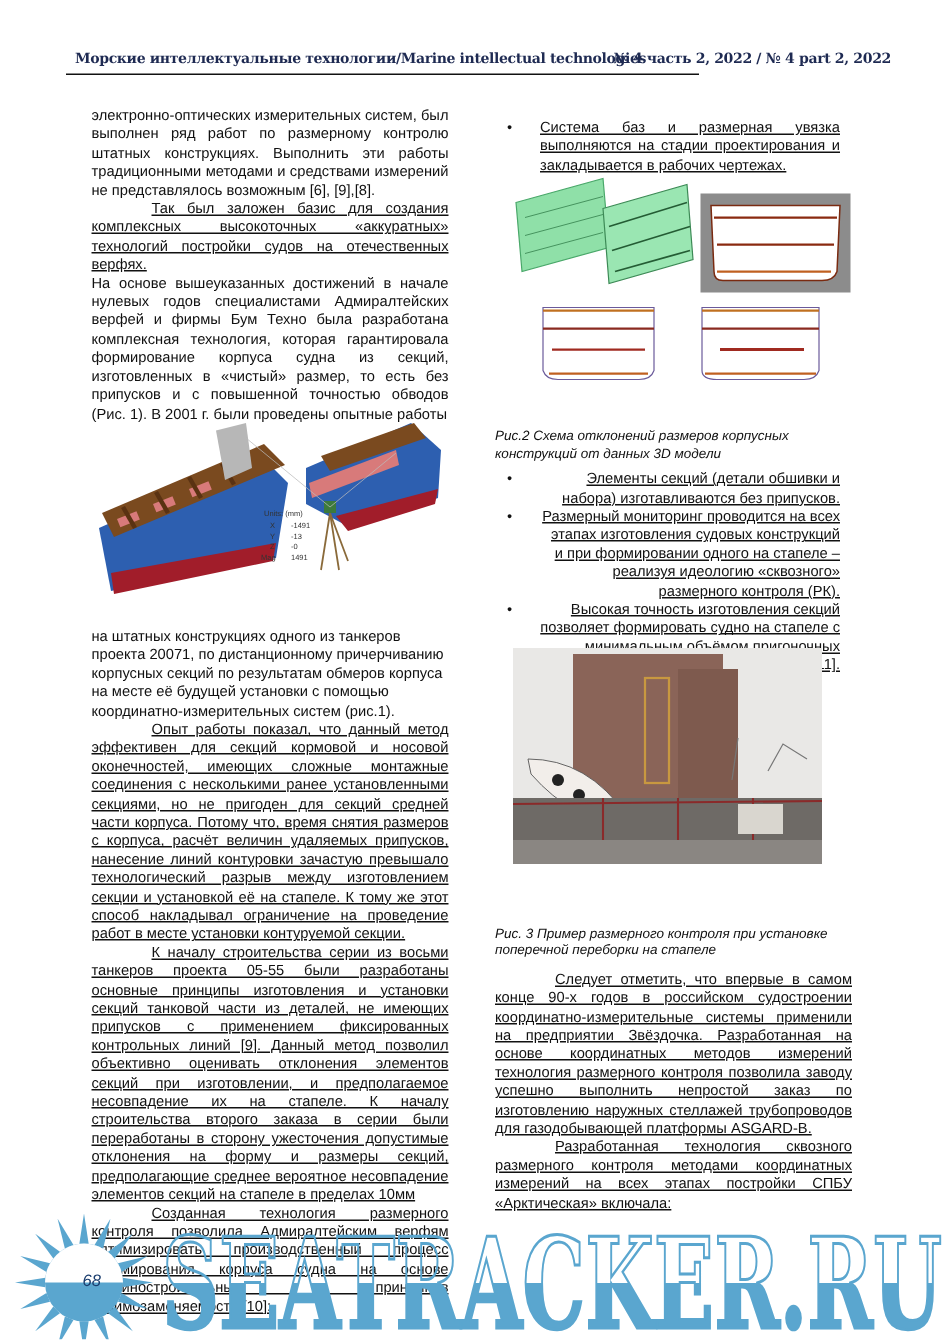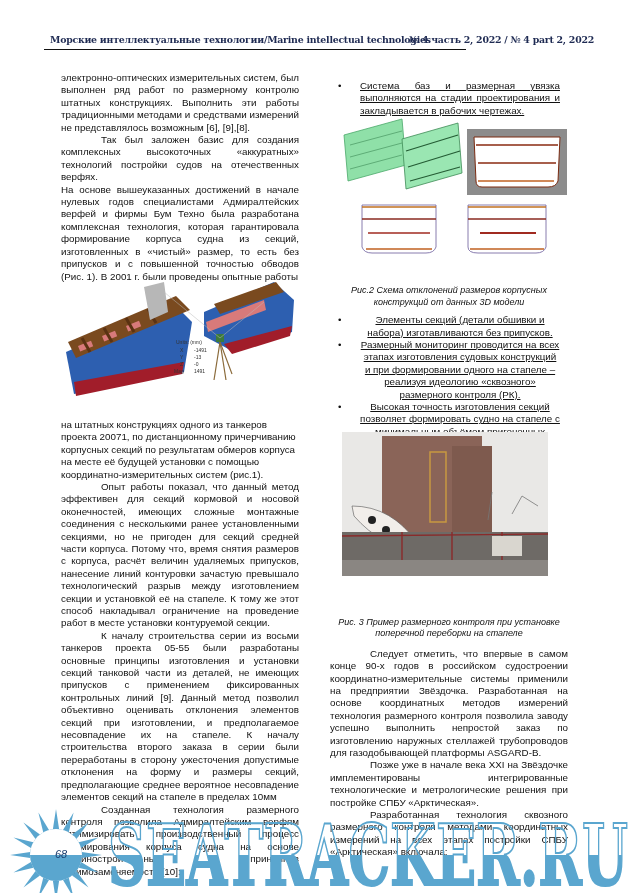--- a/index.html
+++ b/index.html
@@ -7,24 +7,24 @@
          font-family: "Liberation Sans", sans-serif; color: #111; }
   .header { position: absolute; left: 50px; top: 34px; width: 417px; font-family: "DejaVu Serif", serif;
             font-size: 9.4px; font-weight: bold; color: #1e2a52; white-space: nowrap; letter-spacing: -0.25px; }
   .header-right { position: absolute; left: 409px; top: 34px; font-family: "DejaVu Serif", serif;
             font-size: 9.4px; font-weight: bold; color: #1e2a52; white-space: nowrap; letter-spacing: -0.25px; }
   .header-rule { position: absolute; left: 44px; top: 49px; width: 422px; height: 1px; background: #111; }
   .col { position: absolute; font-size: 9.8px; line-height: 12.4px; text-align: justify; }
   .col p { margin: 0; }
   .col-left { left: 61px; top: 72px; width: 238px; }
   .col-right { left: 330px; top: 72px; width: 238px; }
-  .indent { text-indent: 40px; }
-  .caption { font-style: italic; text-align: center; font-size: 9px; line-height: 11.5px; }
+  .indent { text-indent: 40px; text-decoration: underline; }
+  .caption { font-style: italic; text-align: left; font-size: 9px; line-height: 11.5px; }
   .bullets { list-style: none; margin: 8px; padding: 0; text-decoration: underline; }
-  .bullets li { position: relative; padding-left: 22px; text-align: center; }
+  .bullets li { position: relative; padding-left: 22px; text-align: right; }
   .bullets li::before { content: "•"; position: absolute; left: 0; top: 0; }
   .fig { position: absolute; }
   .fig1 { left: 64px; top: 282px; width: 232px; height: 120px; }
   .fig2 { left: 340px; top: 115px; width: 235px; height: 148px; }
   .fig3 { left: 342px; top: 432px; width: 206px; height: 144px; }
   .watermark { position: absolute; left: 0; top: 805px; width: 633px; height: 88px; pointer-events: none; }
   .page-num { position: absolute; left: 55px; top: 848px; font-size: 11px; color: #1a3d6e; font-style: italic; }
 </style>
 </head>
 <body>
@@ -96,21 +96,20 @@
   <div style="height:160px"></div>
   <p class="caption">Рис.2 Схема отклонений размеров корпусных конструкций от данных 3D модели</p>
   <ul class="bullets" style="margin-top:6px">
     <li>Элементы секций (детали обшивки и набора) изготавливаются без припусков.</li>
     <li>Размерный мониторинг проводится на всех этапах изготовления судовых конструкций и при формировании одного на стапеле – реализуя идеологию «сквозного» размерного контроля (РК).</li>
     <li>Высокая точность изготовления секций позволяет формировать судно на стапеле с минимальным объёмом пригоночных операций [11].</li>
   </ul>
   <div style="height:158px"></div>
   <p class="caption">Рис. 3 Пример размерного контроля при установке поперечной переборки на стапеле</p>
   <p class="indent" style="margin-top:8px">Следует отметить, что впервые в самом конце 90-х годов в российском судостроении координатно-измерительные системы применили на предприятии Звёздочка. Разработанная на основе координатных методов измерений технология размерного контроля позволила заводу успешно выполнить непростой заказ по изготовлению наружных стеллажей трубопроводов для газодобывающей платформы ASGARD-B.</p>
-  <p class="indent">Позже уже в начале века XXI на Звёздочке имплементированы интегрированные технологические и метрологические решения при постройке СПБУ «Арктическая».</p>
   <p class="indent">Разработанная технология сквозного размерного контроля методами координатных измерений на всех этапах постройки СПБУ «Арктическая» включала:</p>
 </div>
 
 <svg class="fig fig2" viewBox="0 0 235 148">
   <g>
     <polygon points="4,20 62,4 66,50 8,66" fill="#8fe0a8" stroke="#4aa86a" stroke-width="0.8"></polygon>
     <g stroke="#3d8a56" stroke-width="0.6">
         <line x1="10" y1="30" x2="62" y2="16"></line>
         <line x1="10" y1="42" x2="62" y2="28"></line>
         <line x1="10" y1="54" x2="62" y2="40"></line>

